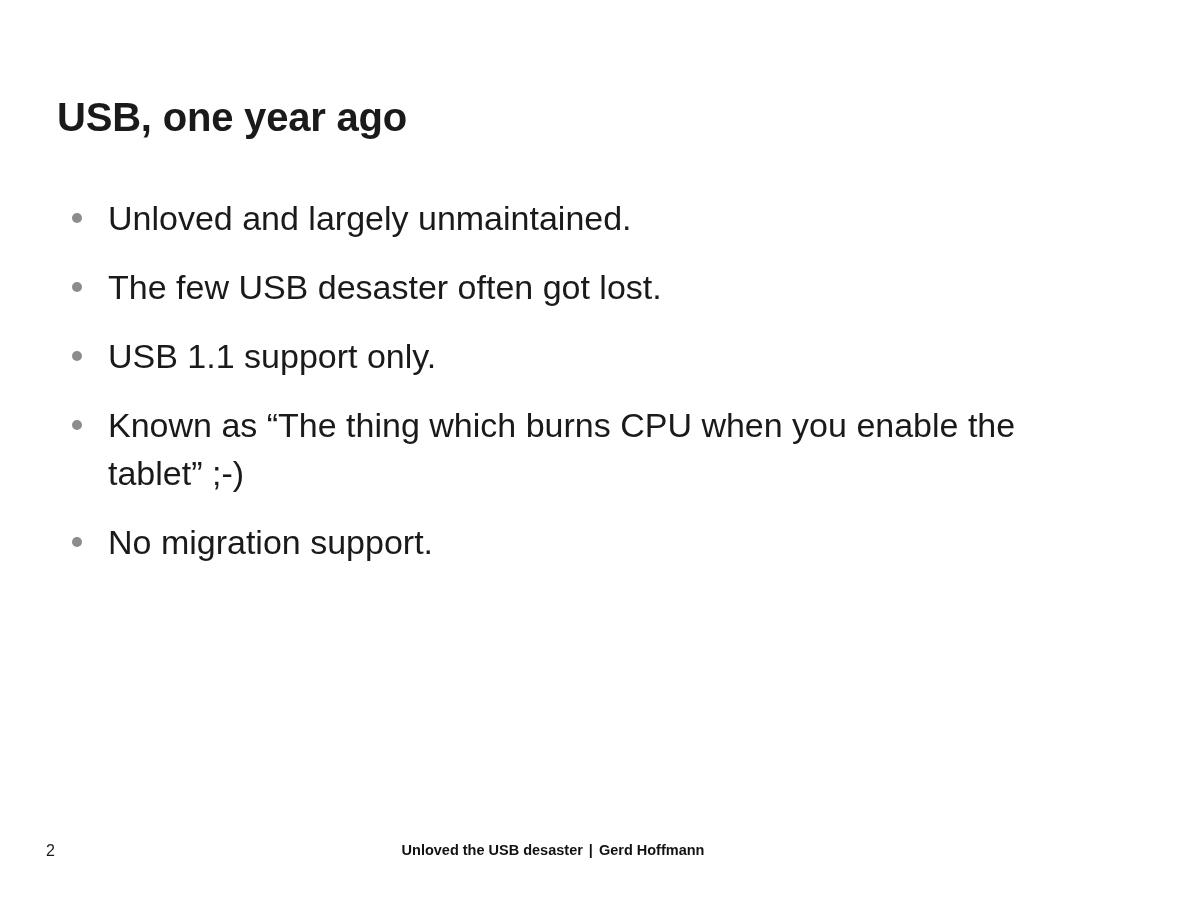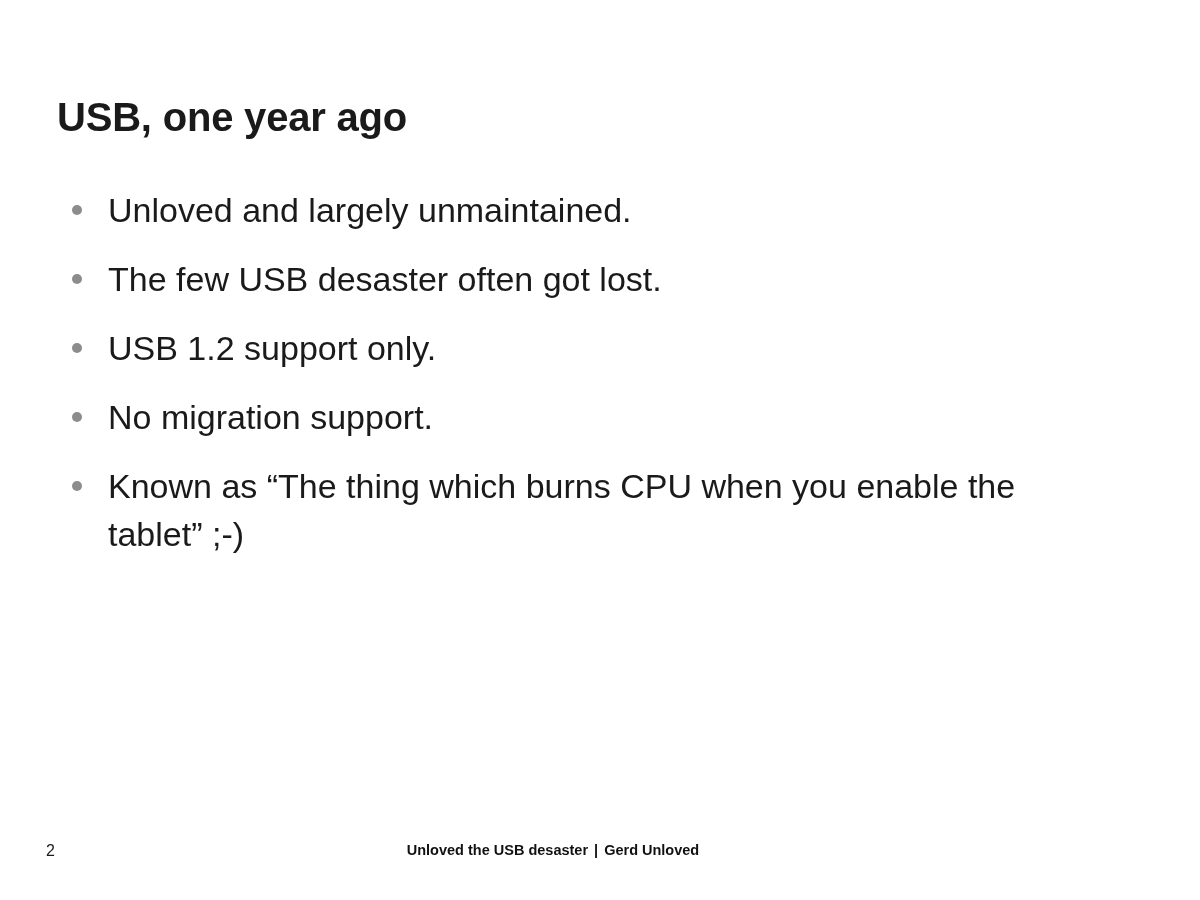--- a/index.html
+++ b/index.html
@@ -37,21 +37,21 @@
     left: 68px;
     top: 178px;
     width: 1010px;
     margin: 0;
     padding: 0;
     list-style: none;
   }
   .bullet-item {
     position: relative;
     padding-left: 40px;
-    margin: 8px 0 21px 0;
+    margin: 16px 0 21px 0;
     font-size: 34px;
     line-height: 48px;
     color: #1a1a1a;
   }
   .bullet-item:last-child {
     margin-bottom: 0;
   }
   .bullet-dot {
     position: absolute;
     left: 4px;
@@ -110,38 +110,38 @@
       <span class="bullet-text">Unloved and largely unmaintained.</span>
     </li>
 
     <li class="bullet-item">
       <span class="bullet-dot"></span>
       <span class="bullet-text">The few USB desaster often got lost.</span>
     </li>
 
     <li class="bullet-item">
       <span class="bullet-dot"></span>
-      <span class="bullet-text">USB 1.2 support only.</span>
+      <span class="bullet-text">USB 1.1 support only.</span>
+    </li>
+
+    <li class="bullet-item">
+      <span class="bullet-dot"></span>
+      <span class="bullet-text">Known as “The thing which burns CPU when you enable the tablet” ;-)</span>
     </li>
 
     <li class="bullet-item">
       <span class="bullet-dot"></span>
       <span class="bullet-text">No migration support.</span>
-    </li>
-
-    <li class="bullet-item">
-      <span class="bullet-dot"></span>
-      <span class="bullet-text">Known as “The thing which burns CPU when you enable the tablet” ;-)</span>
     </li>
 
   </ul>
 
   <div class="footer">
 
     <div class="page-number">2</div>
 
     <div class="footer-center">
-      <span>Unloved the USB desaster</span><span class="footer-sep">|</span><span>Gerd Unloved</span>
+      <span>Unloved the USB desaster</span><span class="footer-sep">|</span><span>Gerd Hoffmann</span>
     </div>
 
   </div>
 
 </div>
 
 </body></html>

